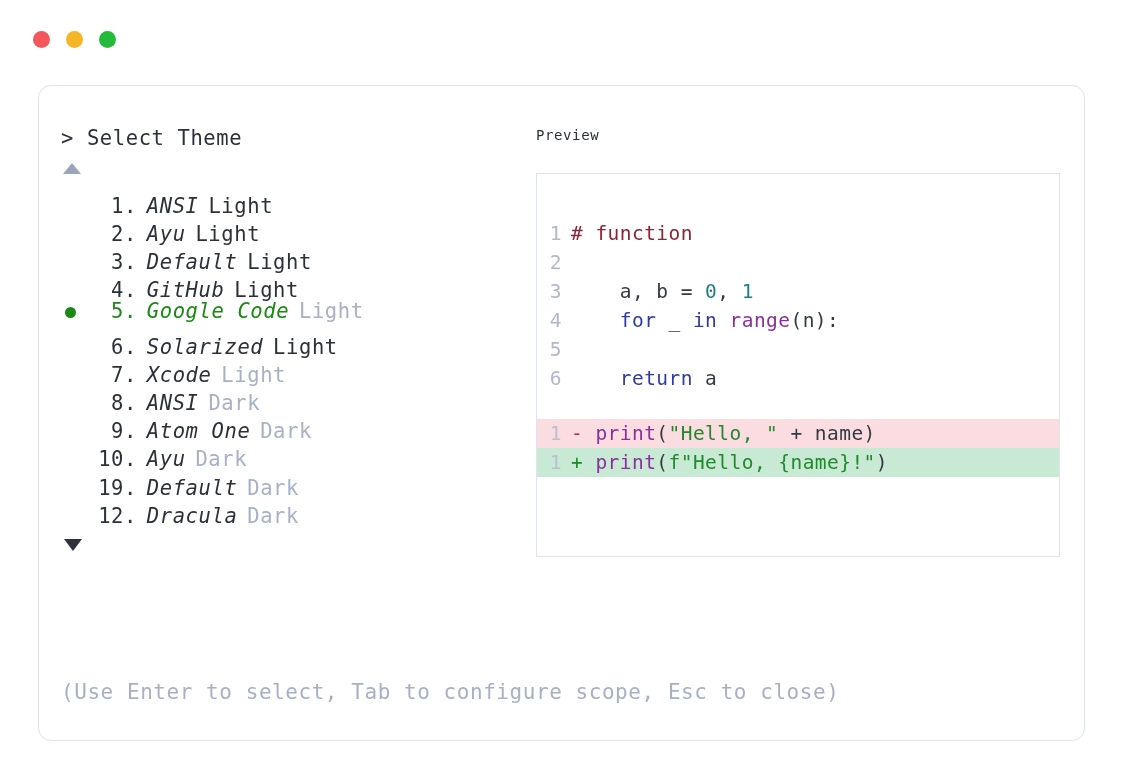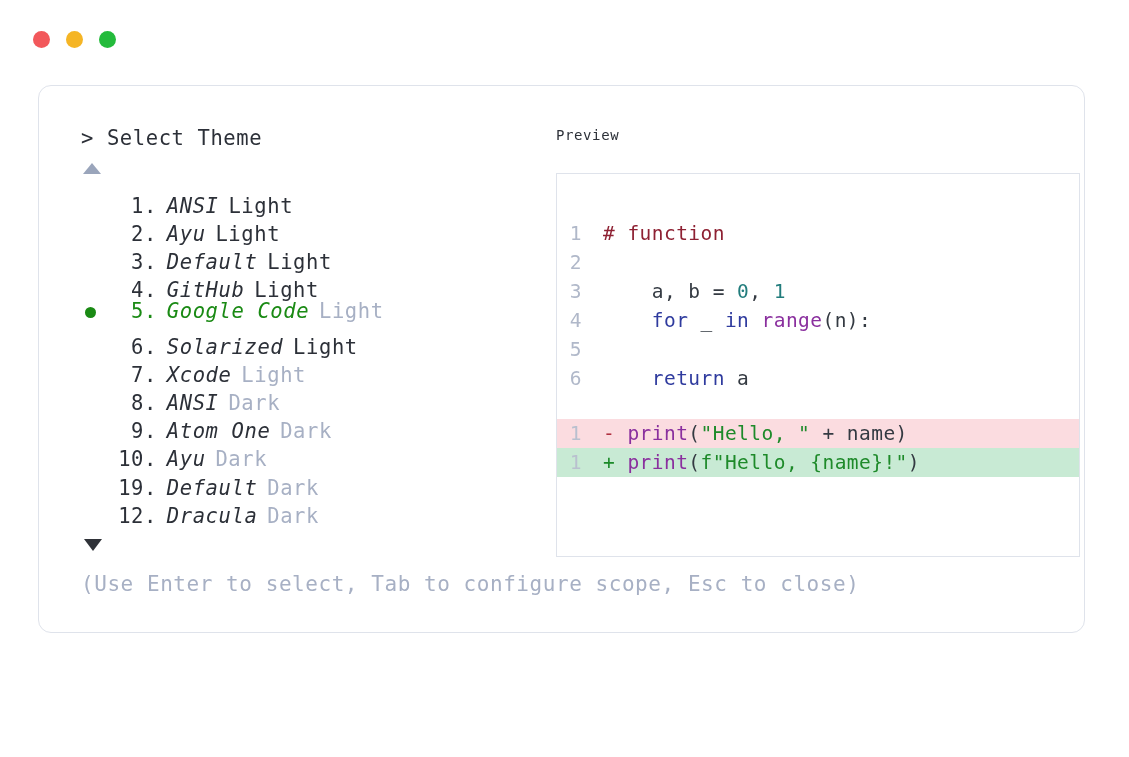--- a/index.html
+++ b/index.html
@@ -32,26 +32,25 @@
   .dot.red    { background: #f2585b; }
   .dot.yellow { background: #f5b525; }
   .dot.green  { background: #24bb3c; }
 
   
   .card {
     position: absolute;
     left: 38px;
     top: 85px;
     width: 1047px;
-    height: 548px;
+    height: 656px;
     box-sizing: border-box;
     background: #ffffff;
     border: 1.6px solid #dfe3eb;
     border-radius: 13px;
-    padding-left: 20px;
   }
 
   .card-inner {
     position: relative;
     width: 100%;
     height: 100%;
   }
 
   
   .left-col {
@@ -185,21 +184,21 @@
     white-space: pre;
   }
   .ln {
     flex: 0 0 auto;
     width: 34px;
     text-align: right;
     color: #b0b8c9;
     padding-right: 9px;
     box-sizing: border-box;
   }
-  .code-text { white-space: pre; margin-left: 12px; }
+  .code-text { white-space: pre; }
 
   .code-line.blank { height: 26px; }
 
   .code-line.diff-del { background: #fbdce0; }
   .code-line.diff-add { background: #c8ead4; }
   .code-line.diff-del .ln,
   .code-line.diff-add .ln { color: #b9c0cf; }
 
   
   .t-comment { color: #8e2133; }

